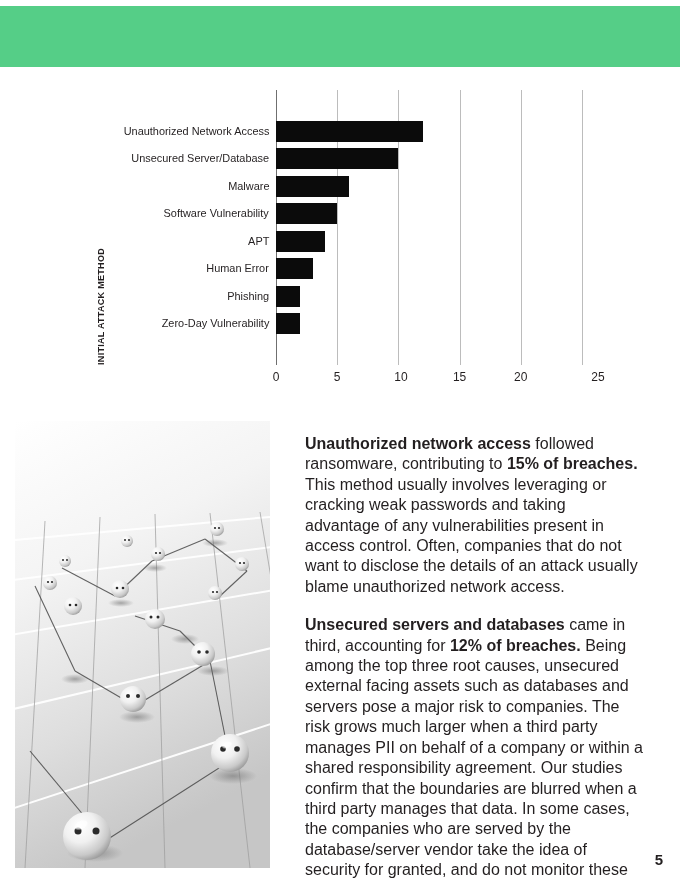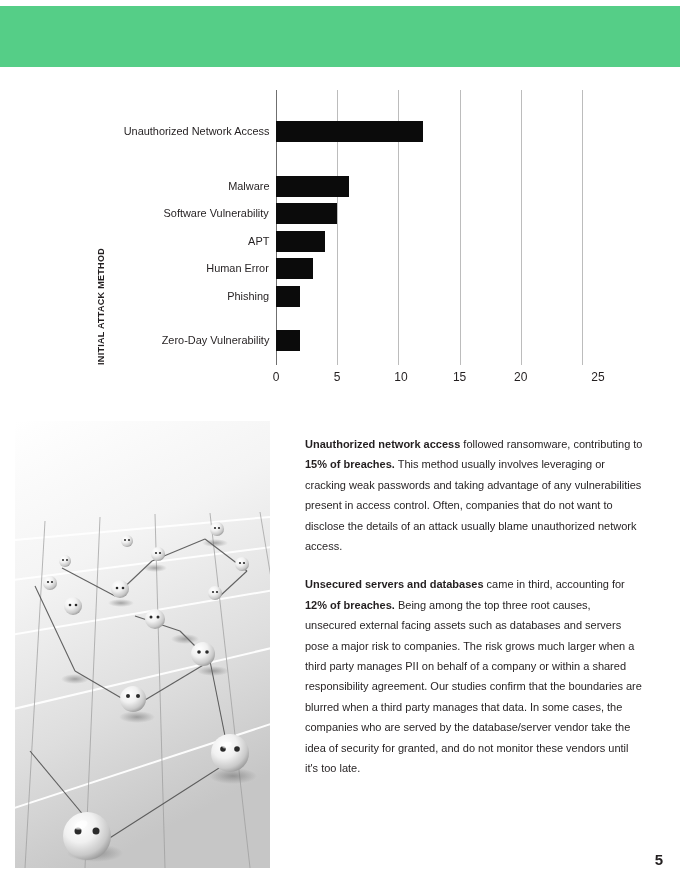--- a/index.html
+++ b/index.html
@@ -120,21 +120,21 @@
   .photo svg { display:block; width:100%; height:100%; }
 
   
   .body-col {
     position: absolute;
     left: 305px; top: 434px;
     width: 338px;
   }
   .para {
     font-family: "Liberation Sans Narrow", "Liberation Sans", sans-serif;
-    font-size: 11px;
+    font-size: 16px;
     line-height: 20.4px;
     color: #231f20;
     margin-bottom: 18px;
     text-align: left;
   }
   .para b { font-weight: 700; }
 
   .page-number {
     position: absolute;
     right: 17px; bottom: 12px;
@@ -158,41 +158,45 @@
           <div class="gridline" style="left: 122.4px;"></div>
           <div class="gridline" style="left: 183.6px;"></div>
           <div class="gridline" style="left: 244.8px;"></div>
           <div class="gridline" style="left: 306px;"></div>
         </div>
       <div class="bars">
           <div class="bar-row" style="top: 27.5px; height: 27.5px;">
             <div class="bar-label" style="line-height: 27.5px;">Unauthorized Network Access</div>
             <div class="bar" style="width: 146.88px; background: rgb(11, 11, 11);"></div>
           </div>
+          <div class="bar-row" style="top: 55px; height: 27.5px;">
+            <div class="bar-label" style="line-height: 27.5px;">Unsecured Server/Database</div>
+            <div class="bar" style="width: 122.4px; background: rgb(11, 11, 11);"></div>
+          </div>
           <div class="bar-row" style="top: 82.5px; height: 27.5px;">
             <div class="bar-label" style="line-height: 27.5px;">Malware</div>
             <div class="bar" style="width: 73.44px; background: rgb(11, 11, 11);"></div>
           </div>
           <div class="bar-row" style="top: 110px; height: 27.5px;">
             <div class="bar-label" style="line-height: 27.5px;">Software Vulnerability</div>
             <div class="bar" style="width: 61.2px; background: rgb(11, 11, 11);"></div>
           </div>
           <div class="bar-row" style="top: 137.5px; height: 27.5px;">
             <div class="bar-label" style="line-height: 27.5px;">APT</div>
             <div class="bar" style="width: 48.96px; background: rgb(11, 11, 11);"></div>
           </div>
           <div class="bar-row" style="top: 165px; height: 27.5px;">
             <div class="bar-label" style="line-height: 27.5px;">Human Error</div>
             <div class="bar" style="width: 36.72px; background: rgb(11, 11, 11);"></div>
           </div>
           <div class="bar-row" style="top: 192.5px; height: 27.5px;">
             <div class="bar-label" style="line-height: 27.5px;">Phishing</div>
             <div class="bar" style="width: 24.48px; background: rgb(11, 11, 11);"></div>
           </div>
-          <div class="bar-row" style="top: 237px; height: 27.5px;">
+          <div class="bar-row" style="top: 220px; height: 27.5px;">
             <div class="bar-label" style="line-height: 27.5px;">Zero-Day Vulnerability</div>
             <div class="bar" style="width: 24.48px; background: rgb(11, 11, 11);"></div>
           </div>
         </div>
     </div>
     <div class="x-ticks">
         <div class="x-tick" style="left: 0px;">0</div>
         <div class="x-tick" style="left: 61.2px;">5</div>
         <div class="x-tick" style="left: 125px;">10</div>
         <div class="x-tick" style="left: 183.6px;">15</div>

